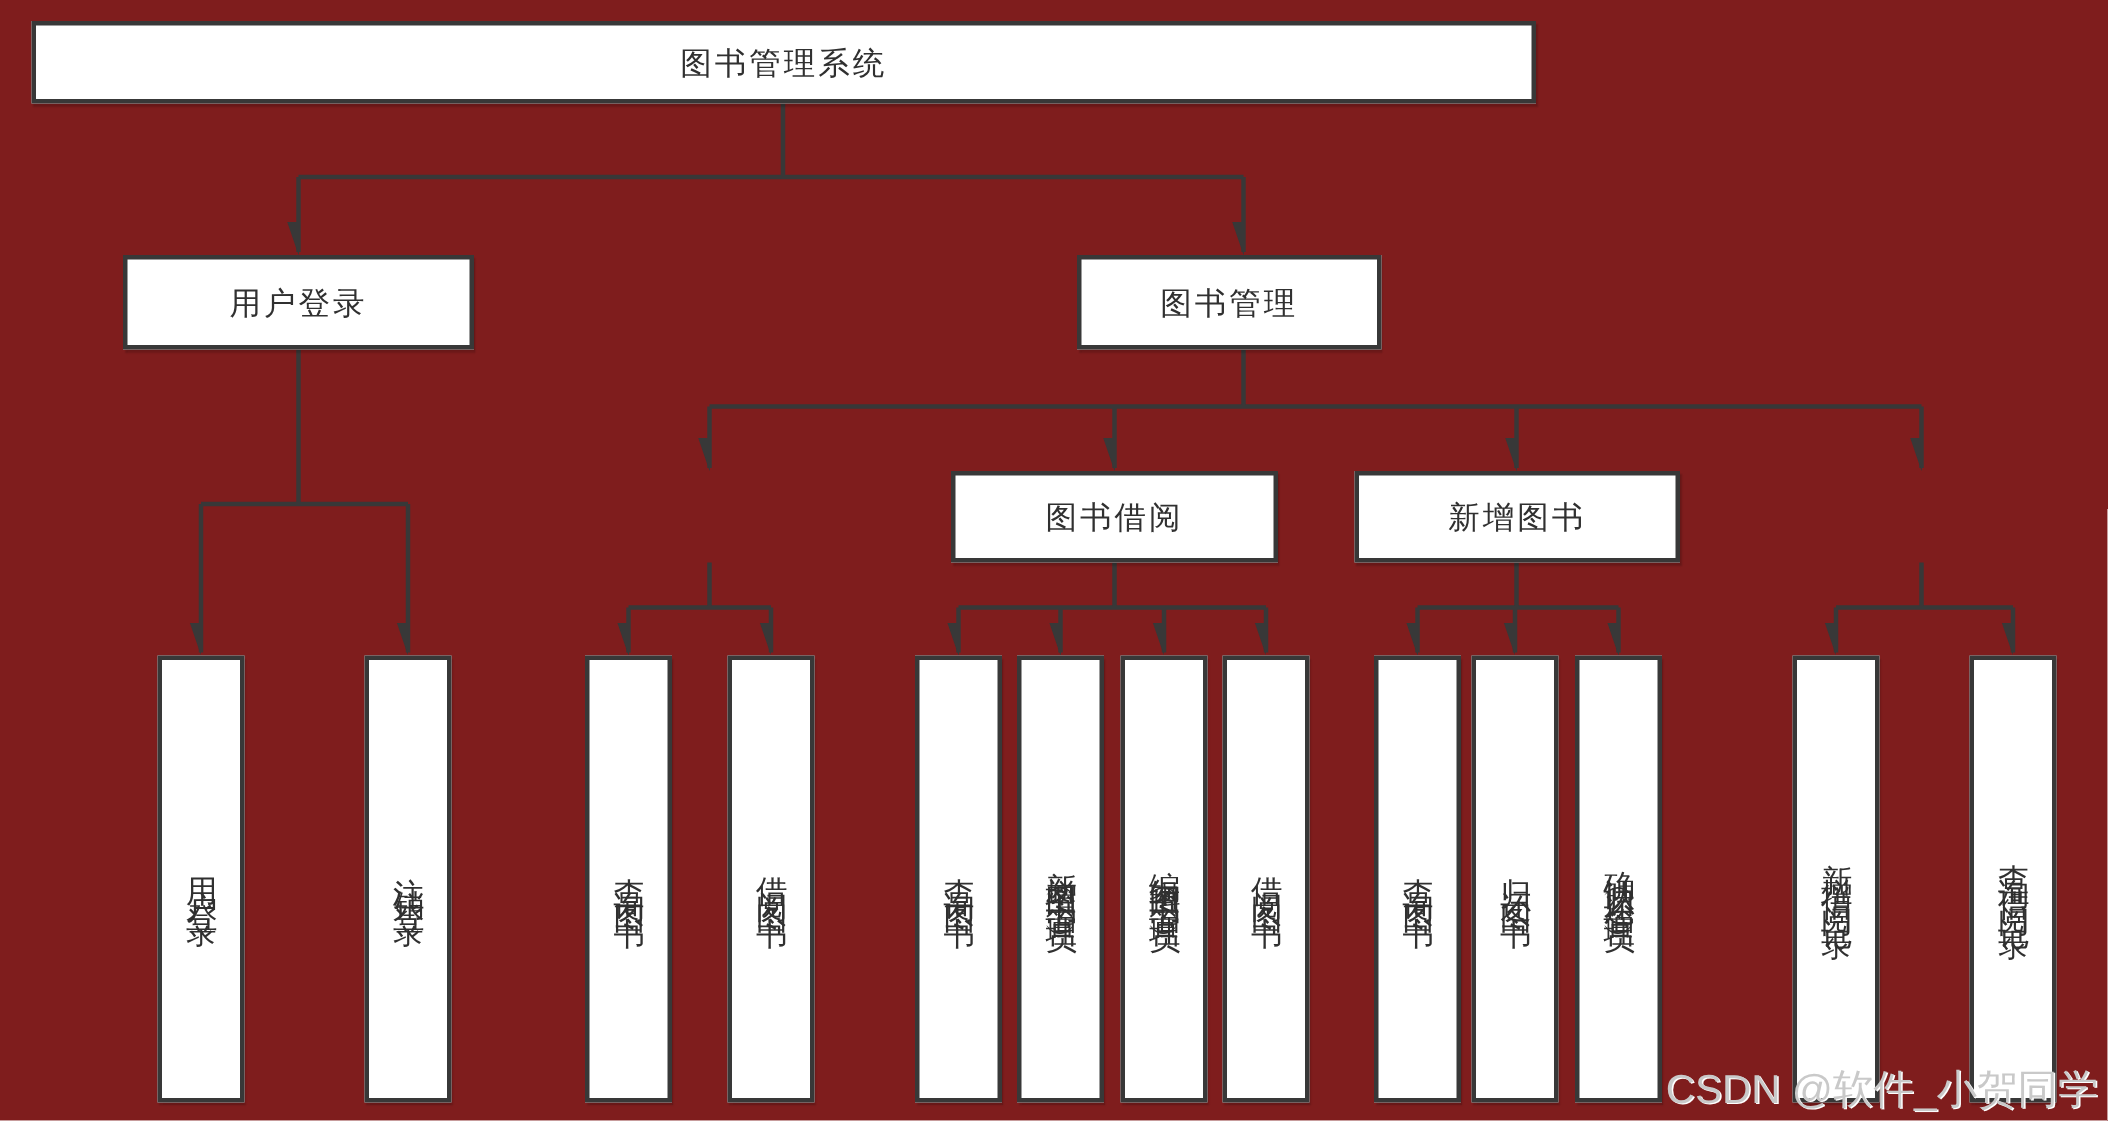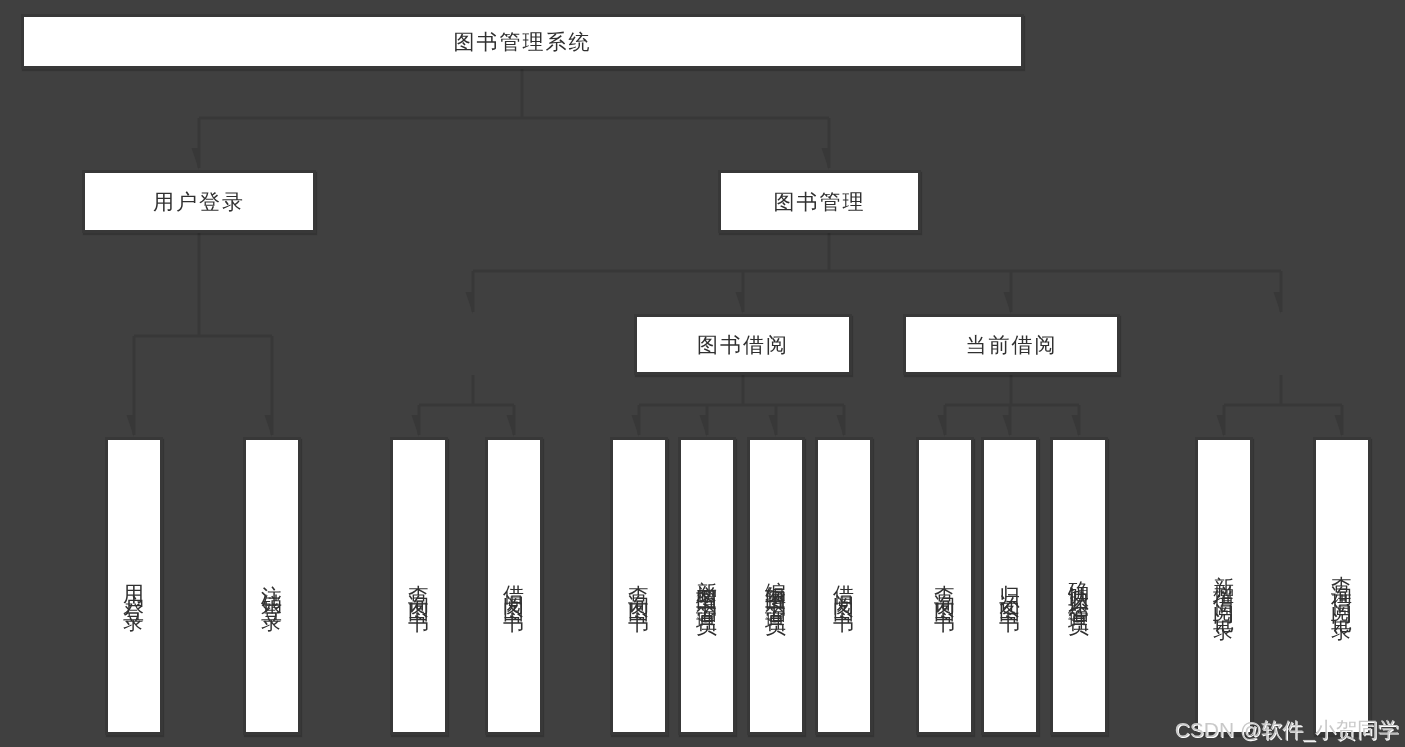--- a/index.html
+++ b/index.html
@@ -1,20 +1,20 @@
 <!DOCTYPE html>
 <html><head>
 <meta charset="utf-8">
 <style>
   html, body { margin: 0; padding: 0; background: #ffffff; }
   .stage {
     position: relative;
     width: 1405px;
     height: 747px;
-    background: #404040;
+    background: #7f1d1d;
     overflow: hidden;
     font-family: "Liberation Sans", "DejaVu Sans", sans-serif;
   }
   .connectors {
     position: absolute;
     left: 0; top: 0;
     width: 1405px; height: 747px;
     z-index: 1;
   }
   .node {
@@ -40,21 +40,21 @@
     letter-spacing: 9px;
     white-space: normal;
     line-height: 1;
   }
   .node.v.long .lbl { letter-spacing: 5px; }
   .watermark {
     position: absolute;
     right: 6px;
     bottom: 3px;
     z-index: 5;
-    font-size: 21px;
+    font-size: 27px;
     color: #c9c9c9;
     text-shadow: 1px 1px 0 #ffffff;
   }
 </style>
 </head>
 <body>
 
 <div class="stage">
 
   <svg class="connectors" viewBox="0 0 1405 747" xmlns="http://www.w3.org/2000/svg">
@@ -103,21 +103,21 @@
     <span class="lbl">用户登录</span>
   </div>
   <div class="node h" style="left:718px;top:170px;width:203px;height:63px">
     <span class="lbl">图书管理</span>
   </div>
 
   <div class="node h" style="left:634px;top:314px;width:218px;height:61px">
     <span class="lbl">图书借阅</span>
   </div>
   <div class="node h" style="left:903px;top:314px;width:217px;height:61px">
-    <span class="lbl">当前借阅</span>
+    <span class="lbl">新增图书</span>
   </div>
 
   <div class="node v" style="left:105px;top:437px;width:58px;height:298px">
     <span class="lbl">用户登录</span>
   </div>
   <div class="node v" style="left:243px;top:437px;width:58px;height:298px">
     <span class="lbl">注销登录</span>
   </div>
 
   <div class="node v" style="left:390px;top:437px;width:58px;height:298px">

